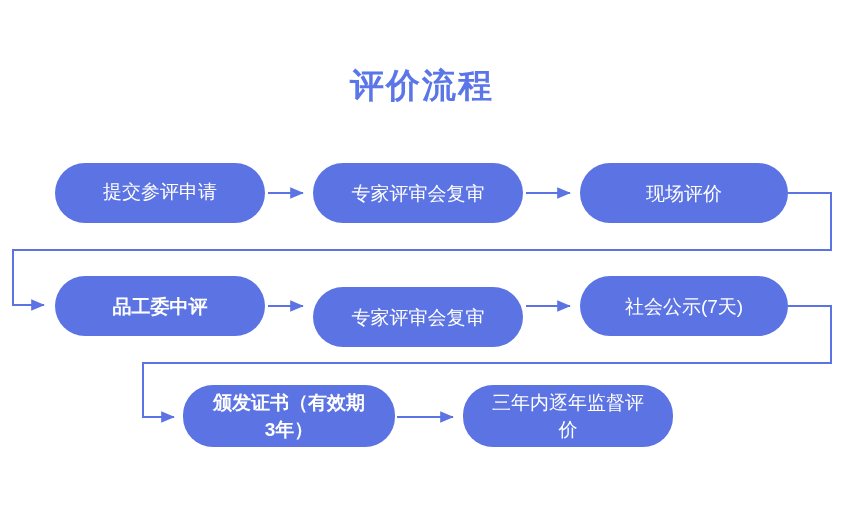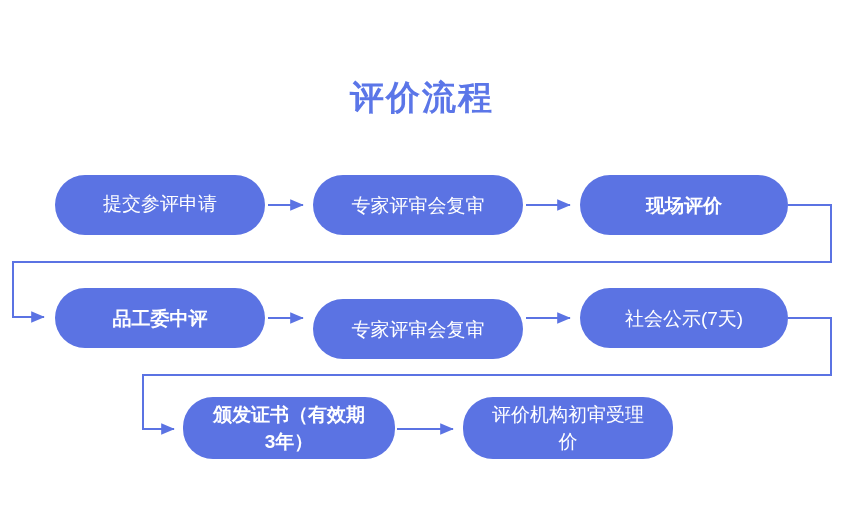--- a/index.html
+++ b/index.html
@@ -10,21 +10,21 @@
   body {
     width: 844px;
     height: 522px;
     position: relative;
     overflow: hidden;
     font-family: "Liberation Sans", "DejaVu Sans", sans-serif;
   }
 
   #canvas {
     position: absolute;
-    left: 0; top: 12px;
+    left: 0; top: 0;
     width: 844px;
     height: 482px;
   }
 
   
   .title {
     position: absolute;
     left: 0;
     top: 62px;
     width: 844px;
@@ -63,21 +63,21 @@
   }
   .node .node-label {
     display: block;
     width: 100%;
     white-space: pre-line;
   }
 
   
   #node-1 { left: 55px;  top: 163px; width: 210px; height: 60px; font-family: Liberation Mono, monospace; }
   #node-2 { left: 313px; top: 163px; width: 210px; height: 60px; }
-  #node-3 { left: 580px; top: 163px; width: 208px; height: 60px; font-weight: bold; }
+  #node-3 { left: 580px; top: 163px; width: 208px; height: 60px; }
   
   #node-4 { left: 55px;  top: 276px; width: 210px; height: 60px; font-weight: bold; }
   #node-5 { left: 313px; top: 276px; width: 210px; height: 60px; margin-top: 11px; }
   #node-6 { left: 580px; top: 276px; width: 208px; height: 60px; }
   
   #node-7 { left: 183px; top: 385px; width: 212px; height: 62px; font-weight: bold; }
   #node-8 { left: 463px; top: 385px; width: 210px; height: 62px; }
 </style>
 </head>
 <body>
@@ -145,17 +145,17 @@
   <div class="node" id="node-6">
     <span class="node-label">社会公示(7天)</span>
   </div>
 
   <div class="node" id="node-7">
     <span class="node-label">颁发证书（有效期
 3年）</span>
   </div>
 
   <div class="node" id="node-8">
-    <span class="node-label">评价机构初审受理
+    <span class="node-label">三年内逐年监督评
 价</span>
   </div>
 
 </div>
 
 </body></html>

